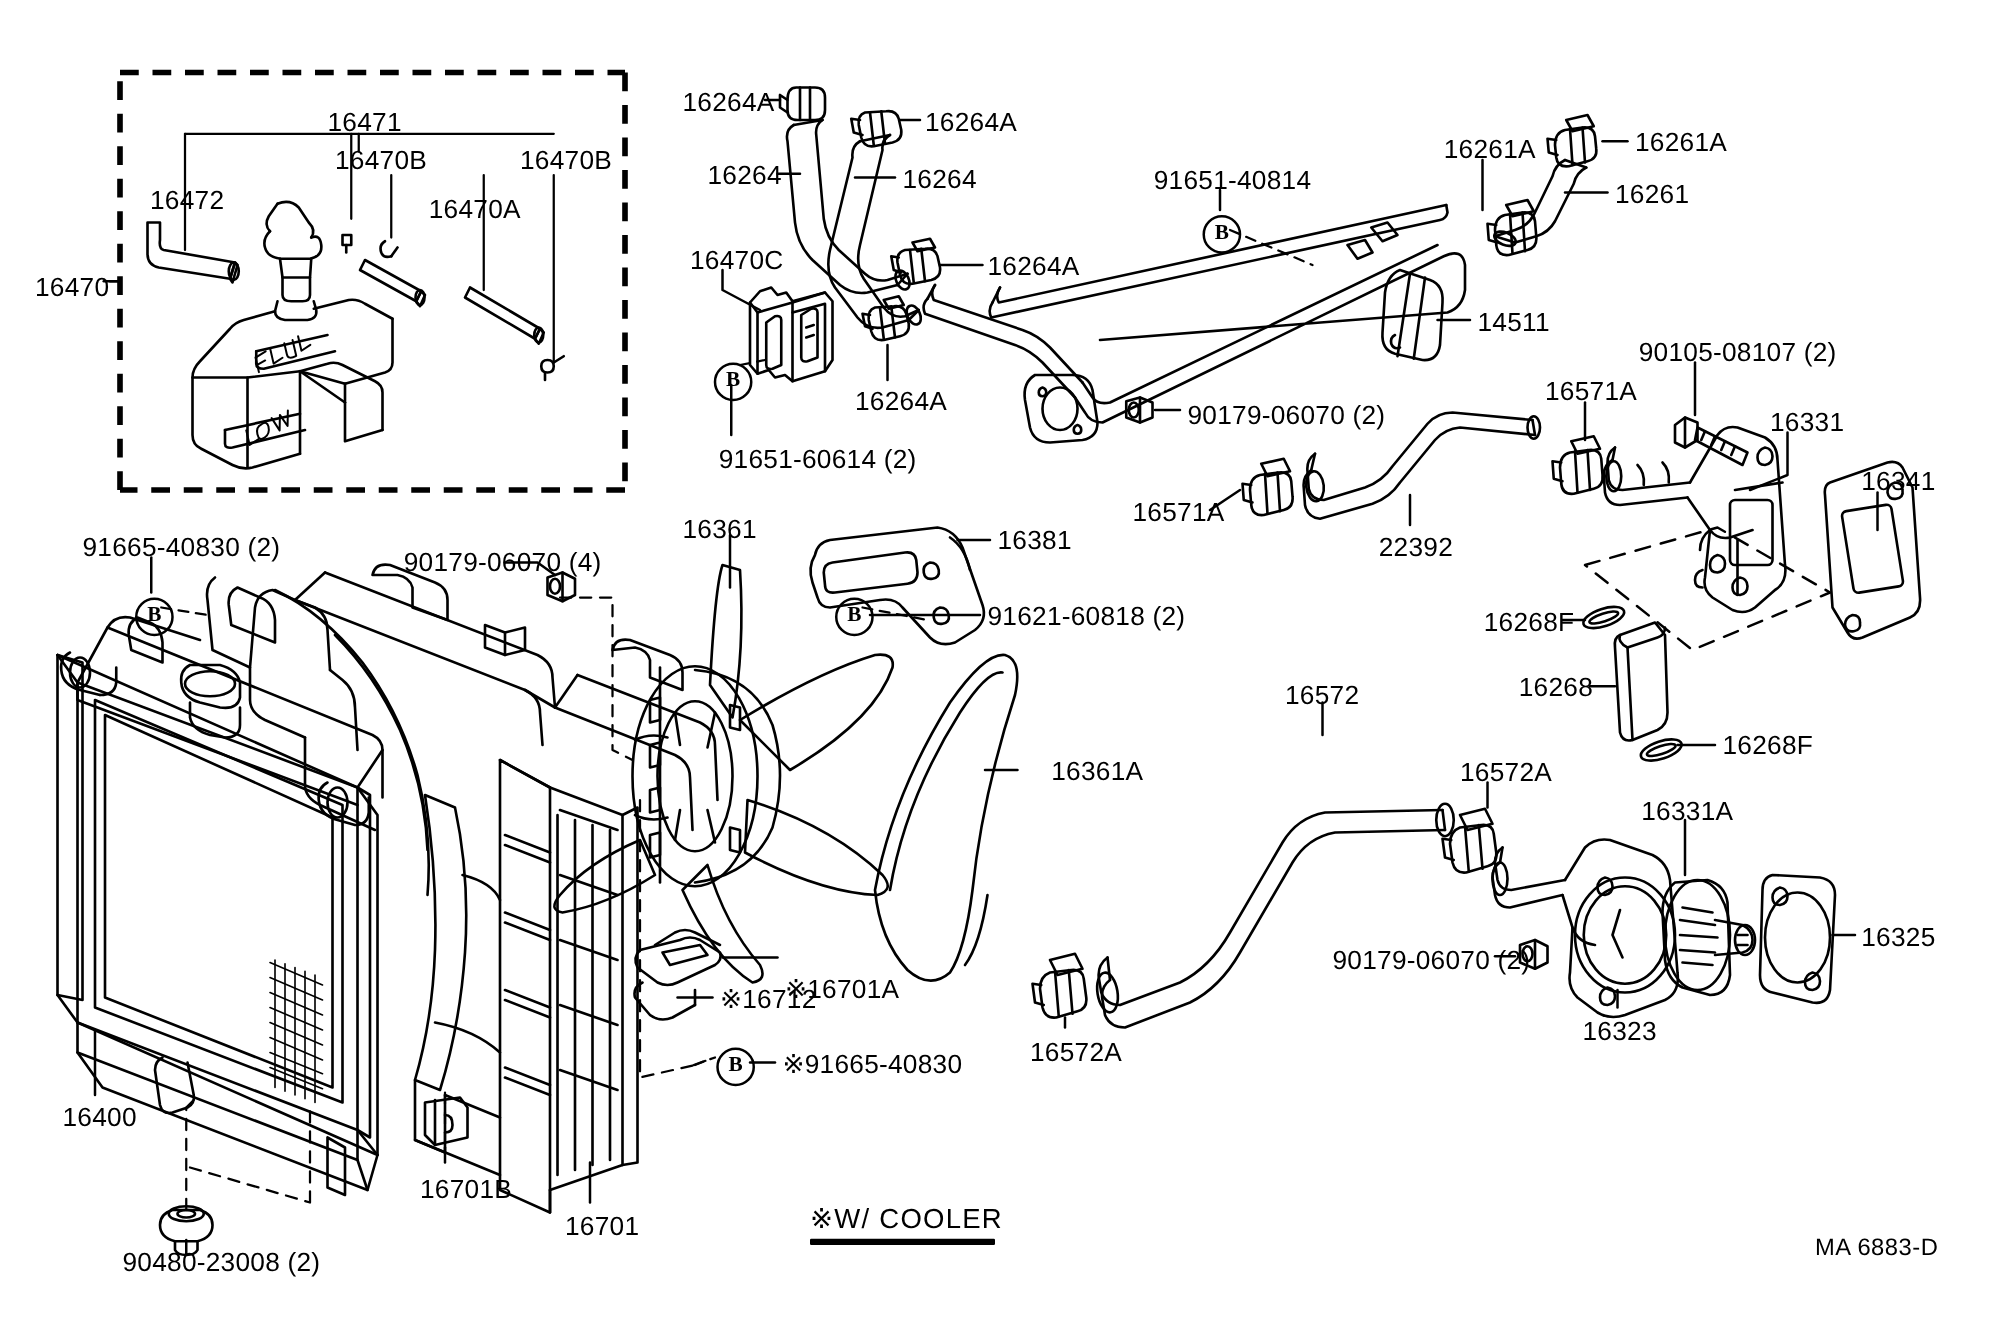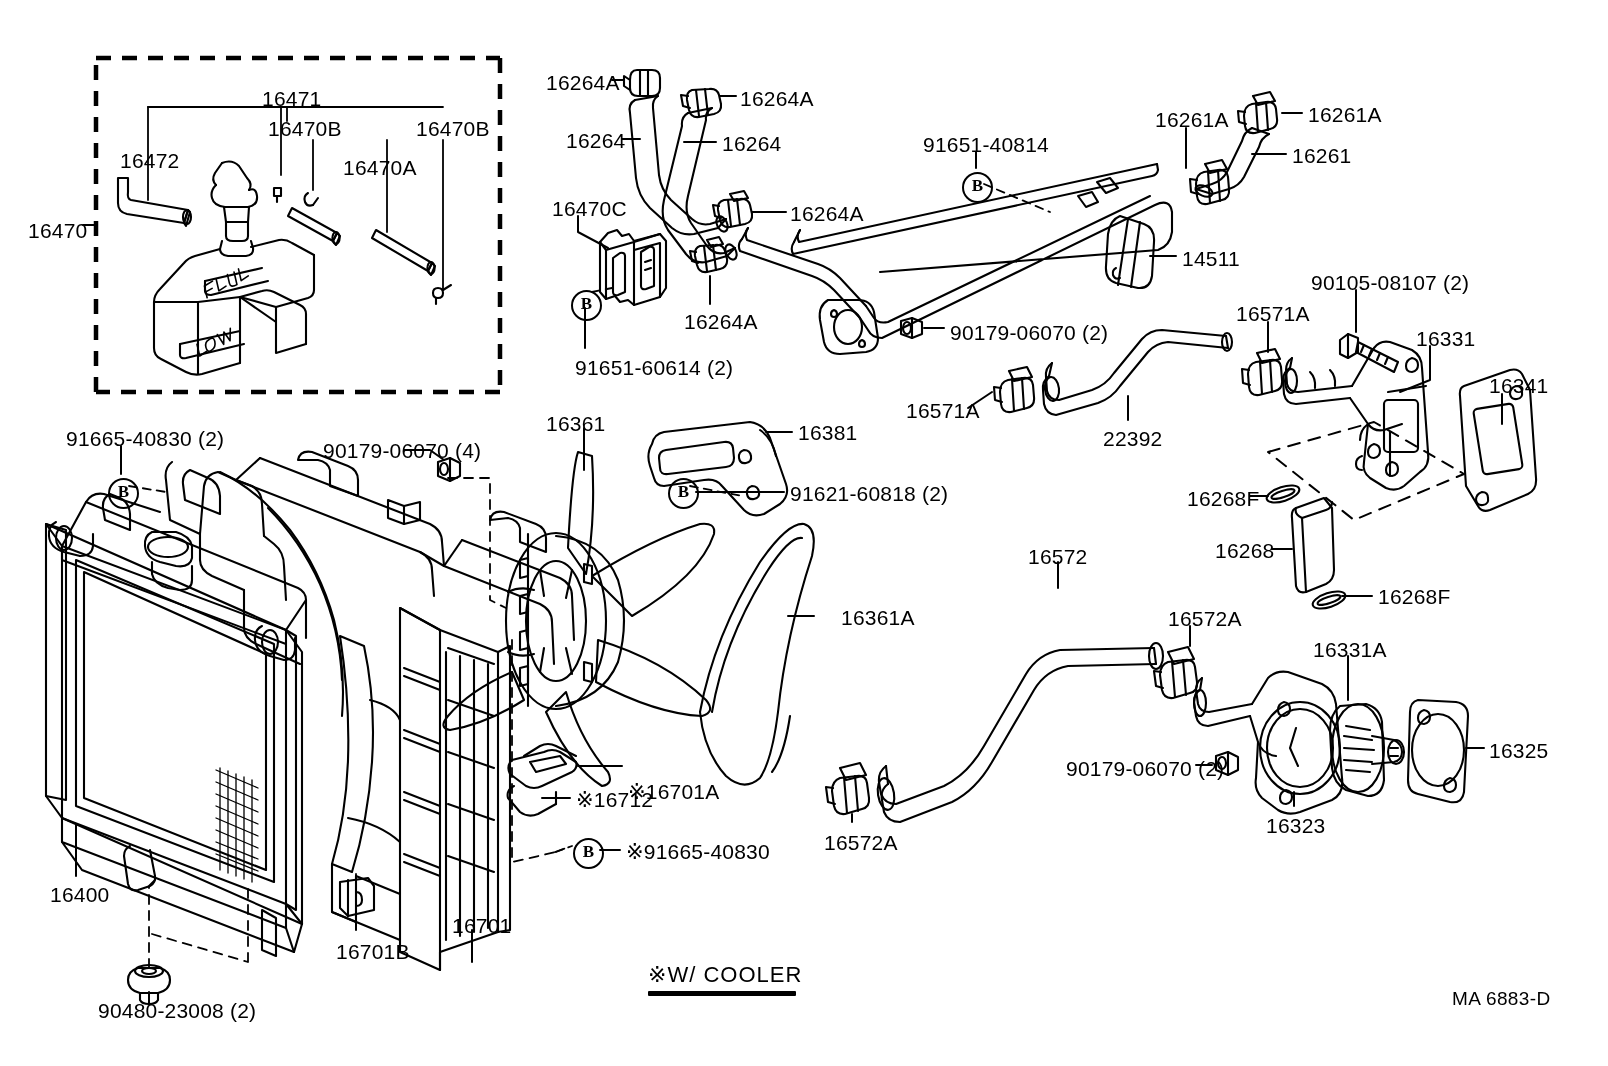--- a/index.html
+++ b/index.html
@@ -688,21 +688,21 @@
   <div class="lbl" style="left:1313px;top:639px;">16331A</div>
   <div class="lbl" style="left:1489px;top:740px;">16325</div>
   <div class="lbl" style="left:1066px;top:758px;">90179-06070 (2)</div>
   <div class="lbl" style="left:1266px;top:815px;">16323</div>
   <div class="lbl" style="left:824px;top:832px;">16572A</div>
   <div class="lbl" style="left:628px;top:781px;">※16701A</div>
   <div class="lbl" style="left:576px;top:789px;">※16712</div>
   <div class="lbl" style="left:626px;top:841px;">※91665-40830</div>
   <div class="lbl" style="left:50px;top:884px;">16400</div>
   <div class="lbl" style="left:336px;top:941px;">16701B</div>
-  <div class="lbl" style="left:452px;top:915px;">16701</div>
+  <div class="lbl" style="left:452px;top:971px;">16701</div>
   <div class="lbl" style="left:98px;top:1000px;">90480-23008 (2)</div>
 
   <div class="bcirc" style="left:571px;top:290px;">B</div>
   <div class="bcirc" style="left:962px;top:172px;">B</div>
   <div class="bcirc" style="left:108px;top:478px;">B</div>
   <div class="bcirc" style="left:668px;top:478px;">B</div>
   <div class="bcirc" style="left:573px;top:838px;">B</div>
 
   <div class="note" style="left:648px;top:962px;">
     <span>※</span><span>W/ COOLER</span>

